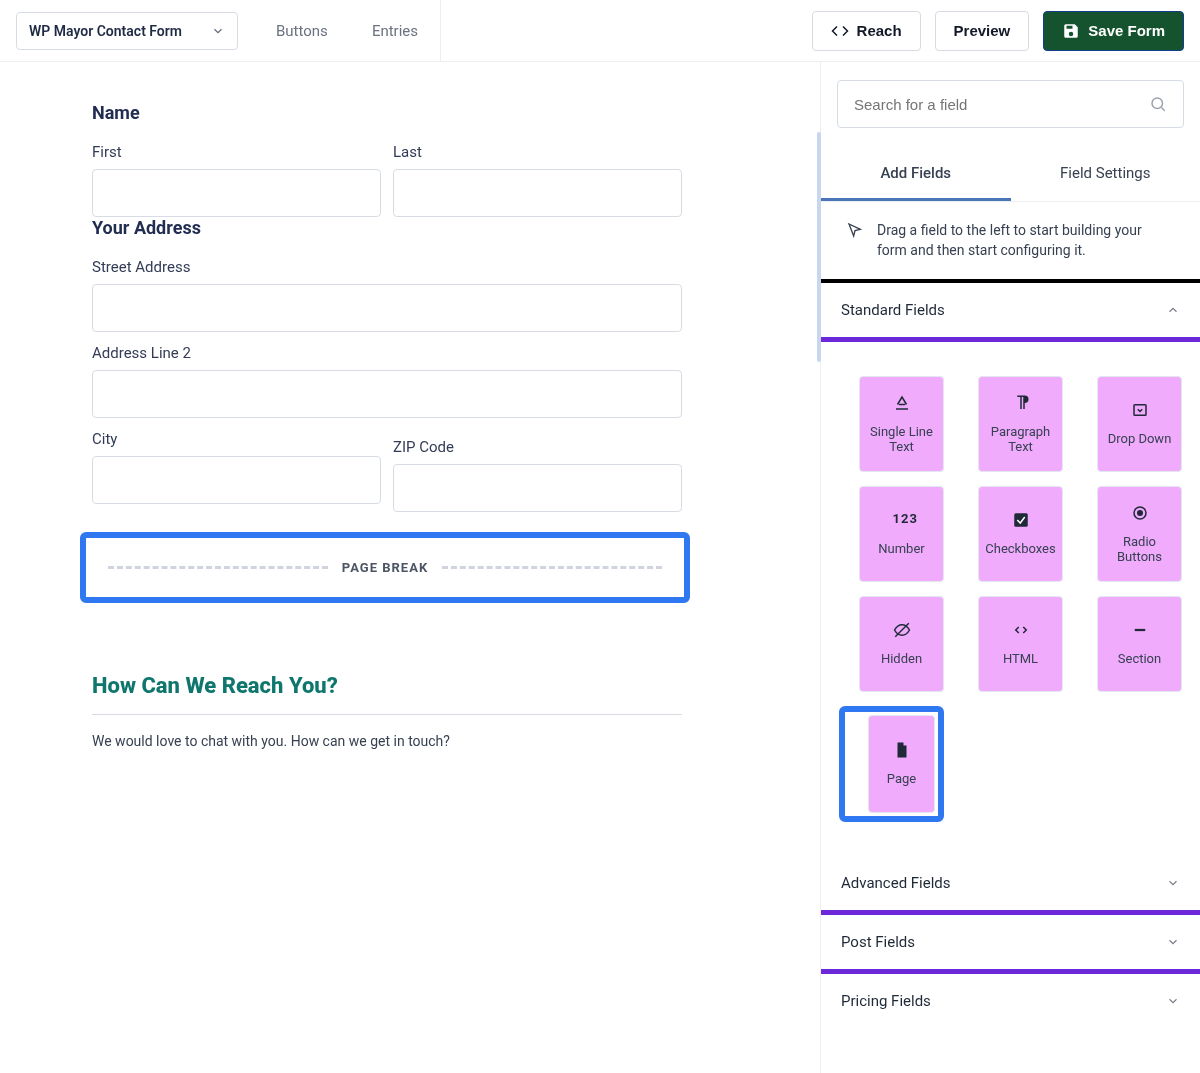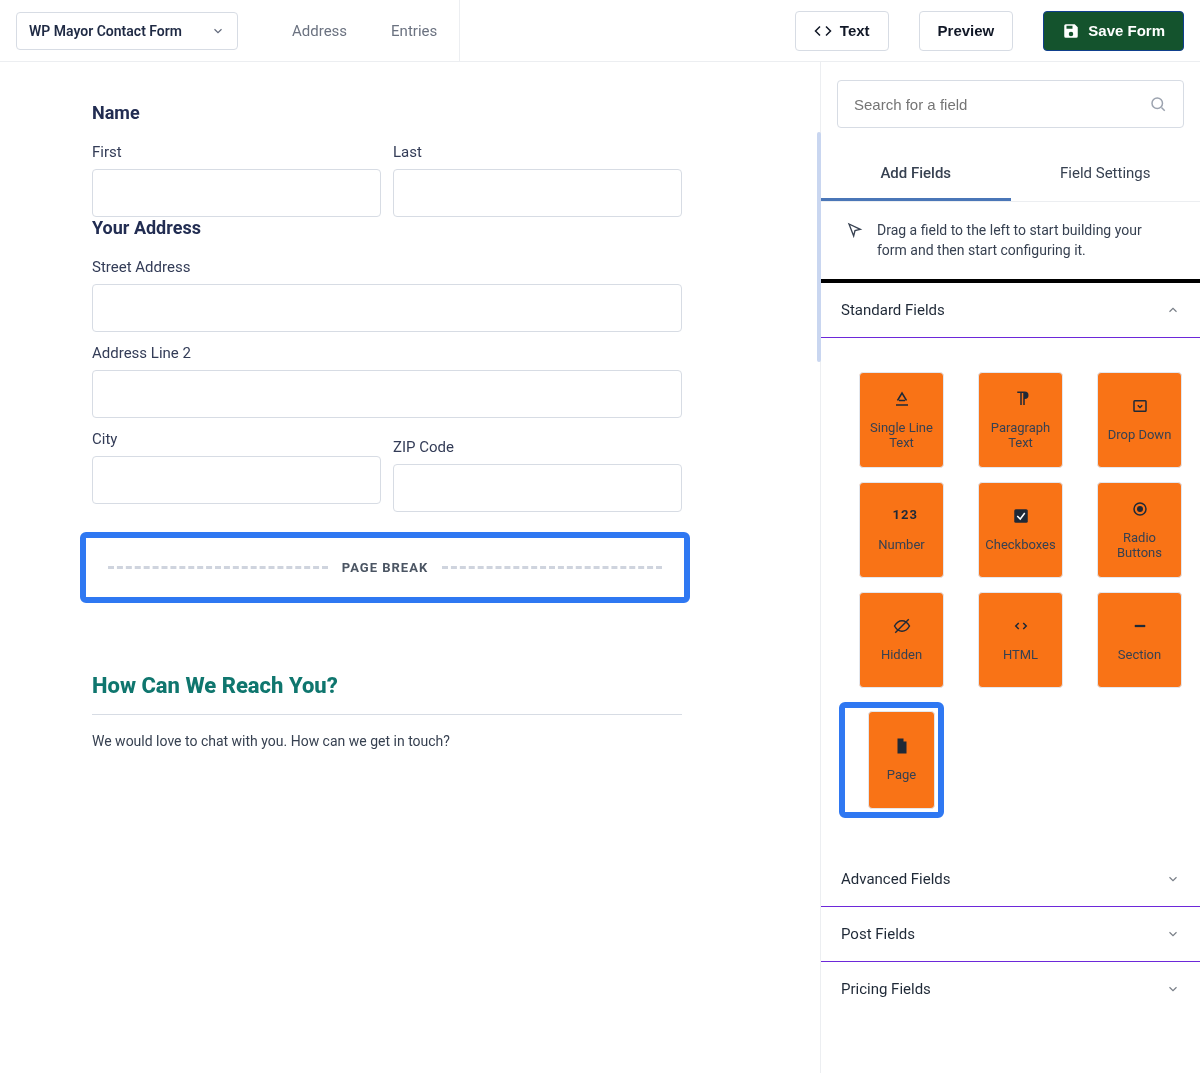--- a/index.html
+++ b/index.html
@@ -8,21 +8,21 @@
       background: #fff;
       color: #1f2937;
       font-size: 14px;
     }
     .topbar {
       display: flex;
       align-items: center;
       height: 62px;
       border-bottom: 1px solid #eceef1;
       padding: 0 16px;
-      gap: 16px;
+      gap: 0;
     }
     .form-switcher {
       display: flex;
       align-items: center;
       justify-content: space-between;
       border: 1px solid #d7dce4;
       border-radius: 4px;
       height: 38px;
       padding: 0 12px;
       min-width: 222px;
@@ -207,37 +207,37 @@
       font-size: 14px;
       line-height: 1.45;
     }
     .hint svg { flex-shrink: 0; margin-top: 2px; }
 
     .accordion-header {
       display: flex;
       justify-content: space-between;
       align-items: center;
       padding: 18px 20px;
-      border-bottom: 1px solid #6d28d9;
+      border-bottom: 5px solid #6d28d9;
       font-size: 15px;
       color: #1f2937;
       cursor: pointer;
     }
     .accordion-header svg { opacity: .6; }
 
     .fields-grid {
       display: grid;
       grid-template-columns: repeat(3, 1fr);
       gap: 14px;
       padding: 34px 18px 34px 18px;
     }
     .field-tile {
       border: 1px solid #e3e7ee;
       border-radius: 4px;
-      background: #f97316;
+      background: #f0abfc;
       height: 96px;
       display: flex;
       flex-direction: column;
       align-items: center;
       justify-content: center;
       gap: 12px;
       font-size: 13px;
       color: #374151;
       cursor: grab;
       text-align: center;
@@ -267,30 +267,30 @@
 <body>
 
 <div class="topbar">
   <div class="form-switcher">
     <span>WP Mayor Contact Form</span>
     <svg width="14" height="14" viewBox="0 0 24 24" fill="none" stroke="currentColor" stroke-width="2">
         <polyline points="6 9 12 15 18 9"></polyline>
       </svg>
   </div>
   <div class="top-nav">
-    <div class="top-nav-item">Address</div>
+    <div class="top-nav-item">Buttons</div>
     <div class="top-nav-item">Entries</div>
   </div>
   <div class="spacer"></div>
   <button class="btn">
     <svg viewBox="0 0 24 24" fill="none" stroke="currentColor" stroke-width="2">
         <polyline points="16 18 22 12 16 6"></polyline>
         <polyline points="8 6 2 12 8 18"></polyline>
       </svg>
-    <span>Text</span>
+    <span>Reach</span>
   </button>
   <button class="btn">
     <span>Preview</span>
   </button>
   <button class="btn primary">
     <svg viewBox="0 0 24 24" fill="currentColor">
         <path d="M17 3H5a2 2 0 0 0-2 2v14a2 2 0 0 0 2 2h14a2 2 0 0 0 2-2V7l-4-4zM12 19a3 3 0 1 1 0-6 3 3 0 0 1 0 6zM14 9H6V5h8v4z"></path>
       </svg>
     <span>Save Form</span>
   </button>

